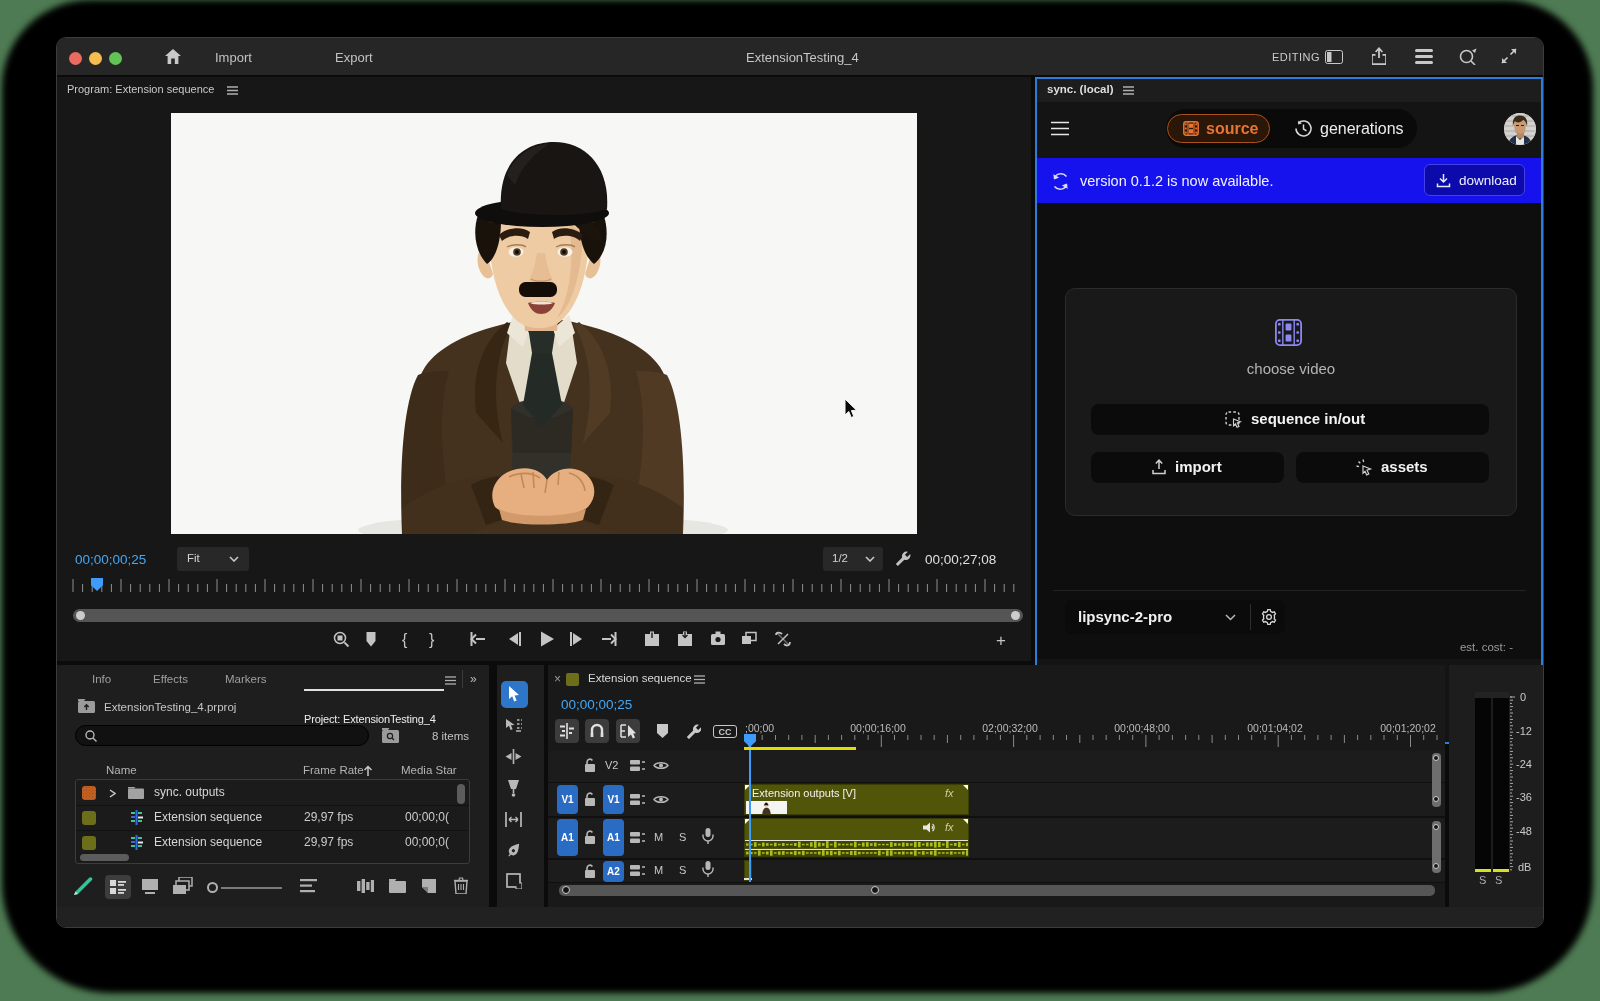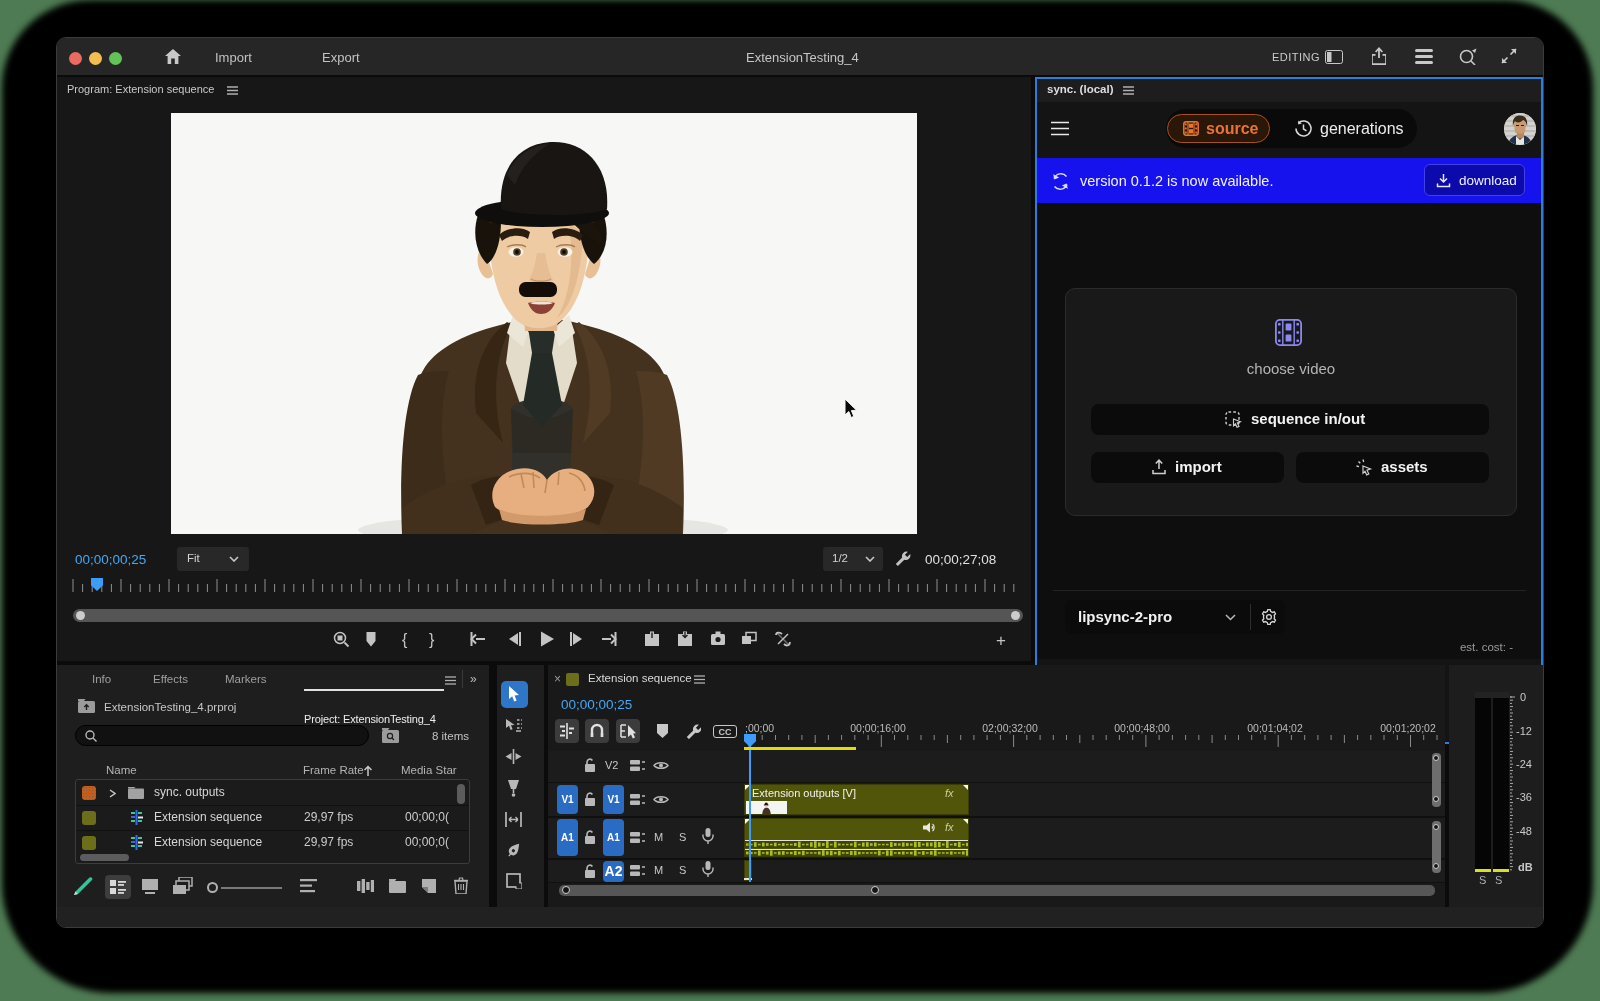--- a/index.html
+++ b/index.html
@@ -35,21 +35,21 @@
 <div id="win">
   <div id="titlebar" class="panel">
     <div class="tl" style="left:12px;background:#ed6a5e;"></div>
     <div class="tl" style="left:32px;background:#f4bd4e;"></div>
     <div class="tl" style="left:52px;background:#61c454;"></div>
     <svg class="ic" style="left:108px;top:11px;" width="16" height="15" viewBox="0 0 16 15">
         <path d="M8 0 L16 7 L13.4 7 L13.4 15 L9.8 15 L9.8 9.6 L6.2 9.6 L6.2 15 L2.6 15 L2.6 7 L0 7 Z" fill="#c8c8c8"></path>
       </svg>
     <div class="menu-item" style="left:158px;">Import</div>
     <div class="menu-item" style="left:220px;color:#ffffff;margin-top:44px;">Edit<div style="position:absolute;left:-1px;top:17px;width:25px;height:1.6px;background:#e8e8e8;"></div></div>
-    <div class="menu-item" style="left:265px;">Export</div>
+    <div class="menu-item" style="left:278px;">Export</div>
     <div class="menu-item" style="left:689px;color:#c6c6c6;">ExtensionTesting_4</div>
     <div class="menu-item" style="left:1215px;top:13px;font-size:11px;letter-spacing:0.5px;color:#cccccc;">EDITING</div>
     <svg class="ic" style="left:1268px;top:12px;" width="18" height="14" viewBox="0 0 18 14">
         <rect x="0.5" y="0.5" width="17" height="13" rx="2" fill="none" stroke="#c8c8c8"></rect>
         <rect x="2" y="2" width="4.5" height="10" fill="#c8c8c8"></rect>
       </svg>
     <svg class="ic" style="left:1314px;top:9px;" width="16" height="18" viewBox="0 0 16 18">
         <path d="M8 0 L12 4.4 L10.7 5.6 L8.9 3.6 L8.9 11 L7.1 11 L7.1 3.6 L5.3 5.6 L4 4.4 Z" fill="#c8c8c8"></path>
         <path d="M1 7 L4.5 7 L4.5 8.8 L1.8 8.8 L1.8 16.2 L14.2 16.2 L14.2 8.8 L11.5 8.8 L11.5 7 L15 7 L15 18 L1 18 Z" fill="#c8c8c8"></path>
       </svg>
@@ -959,21 +959,21 @@
           </svg>
         </div>
       <div class="abs" style="left:0;top:0;width:0;height:0;border-left:5px solid #fff;border-bottom:5px solid transparent;"></div>
       <div class="abs" style="right:0;top:0;width:0;height:0;border-right:5px solid #fff;border-bottom:5px solid transparent;"></div>
     </div>
 
     <svg class="ic" style="left:36px;top:199px;" width="12" height="14" viewBox="0 0 12 14">
         <rect x="1" y="6" width="10" height="8" rx="1" fill="#b8b8b8"></rect>
         <path d="M3 6 V4 A3 3 0 0 1 8.4 2.4" fill="none" stroke="#b8b8b8" stroke-width="1.6"></path>
       </svg>
-    <div class="abs" style="left:55px;top:196px;width:21px;height:21px;background:#2a6cc4;border-radius:4px;font-size:14px;font-weight:bold;color:#fff;text-align:center;line-height:21px;">A2</div>
+    <div class="abs" style="left:55px;top:196px;width:21px;height:21px;background:#2a6cc4;border-radius:4px;font-size:10px;font-weight:bold;color:#fff;text-align:center;line-height:21px;">A2</div>
     <svg class="ic" style="left:82px;top:200px;" width="15" height="11" viewBox="0 0 15 11">
         <rect x="0" y="0" width="10" height="4.5" rx="1" fill="#b8b8b8"></rect>
         <rect x="0" y="6.5" width="10" height="4.5" rx="1" fill="#b8b8b8"></rect>
         <path d="M12 2 L15 2 M12 9 L15 9" stroke="#b8b8b8" stroke-width="1.4"></path>
       </svg>
     <div class="abs" style="left:106px;top:199px;font-size:11px;color:#c8c8c8;">M</div>
     <div class="abs" style="left:131px;top:199px;font-size:11px;color:#c8c8c8;">S</div>
     <svg class="ic" style="left:154px;top:196px;" width="12" height="16" viewBox="0 0 12 16">
         <rect x="3.5" y="0" width="5" height="9" rx="2.5" fill="#b8b8b8"></rect>
         <path d="M1 6.5 V8 A5 5 0 0 0 11 8 V6.5" fill="none" stroke="#b8b8b8" stroke-width="1.4"></path>
@@ -1062,18 +1062,18 @@
           <path d="M0 168.4 H2"></path>
           <path d="M0 171.6 H3"></path>
           <path d="M0 174.8 H2"></path>
         </g>
       </svg>
     <div class="abs" style="left:71px;top:26px;font-size:11px;color:#c8c8c8;">0</div>
     <div class="abs" style="left:67px;top:60px;font-size:11px;color:#c8c8c8;">-12</div>
     <div class="abs" style="left:67px;top:93px;font-size:11px;color:#c8c8c8;">-24</div>
     <div class="abs" style="left:67px;top:126px;font-size:11px;color:#c8c8c8;">-36</div>
     <div class="abs" style="left:67px;top:160px;font-size:11px;color:#c8c8c8;">-48</div>
-    <div class="abs" style="left:69px;top:196px;font-size:11px;font-weight:bold;color:#c8c8c8;">dB</div>
+    <div class="abs" style="left:69px;top:196px;font-size:11px;font-weight:normal;color:#c8c8c8;">dB</div>
     <div class="abs" style="left:30px;top:209px;font-size:11px;color:#b0b0b0;">S</div>
     <div class="abs" style="left:46px;top:209px;font-size:11px;color:#b0b0b0;">S</div>
   </div>
   <div id="statusbar" class="panel"></div>
 </div>
 
 </body></html>

